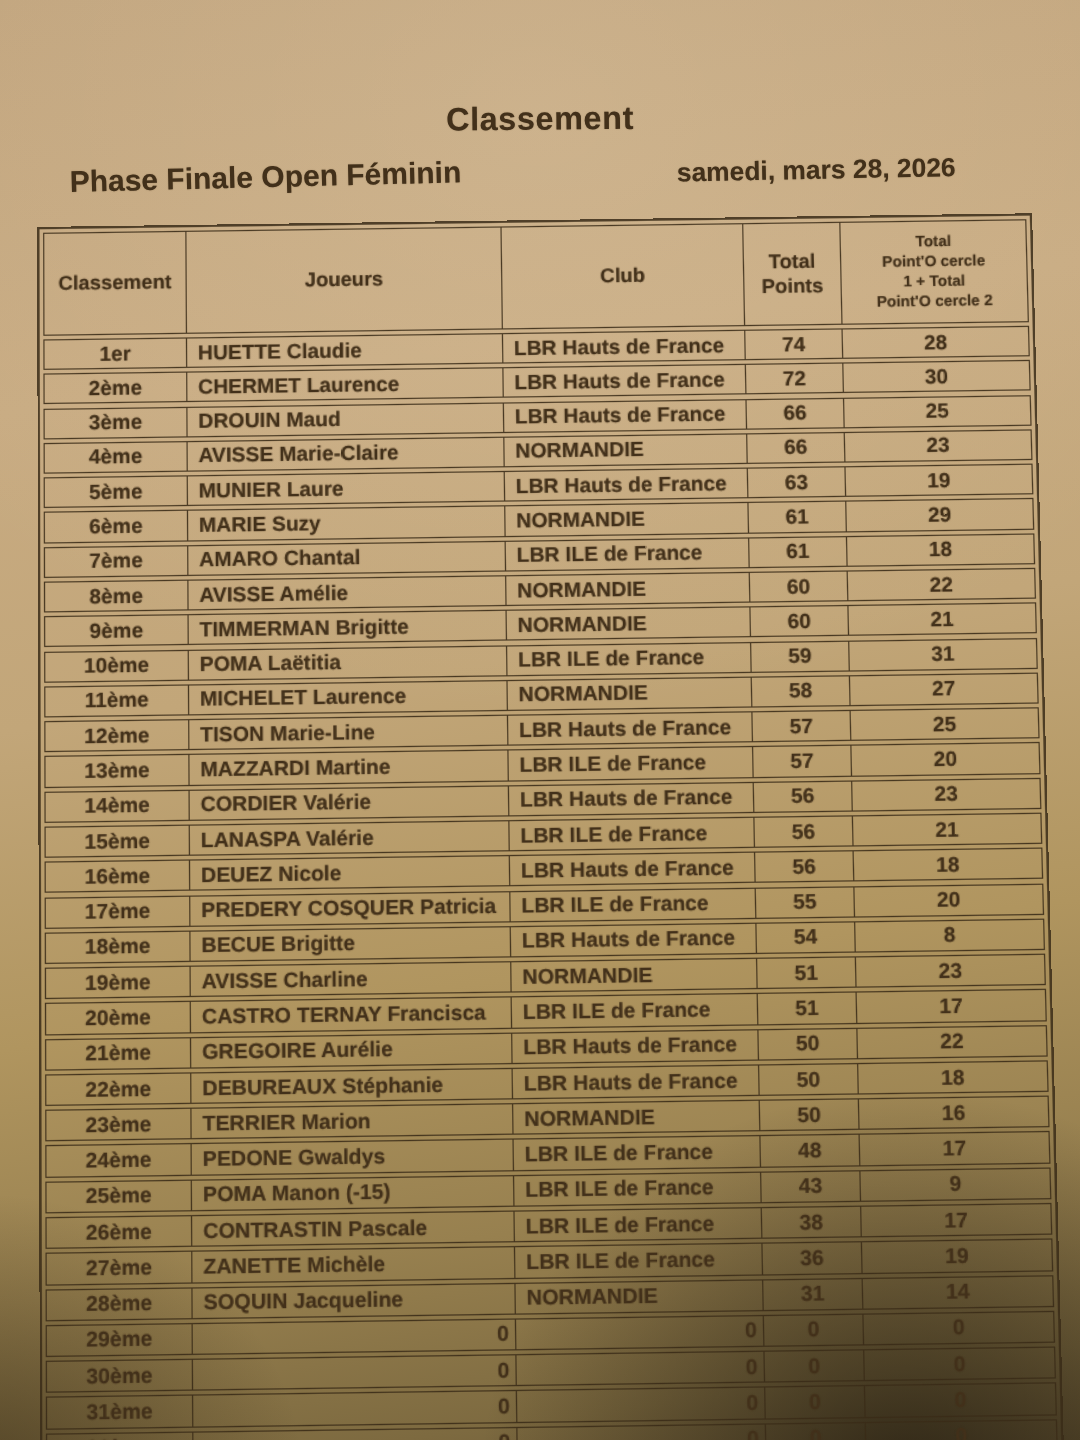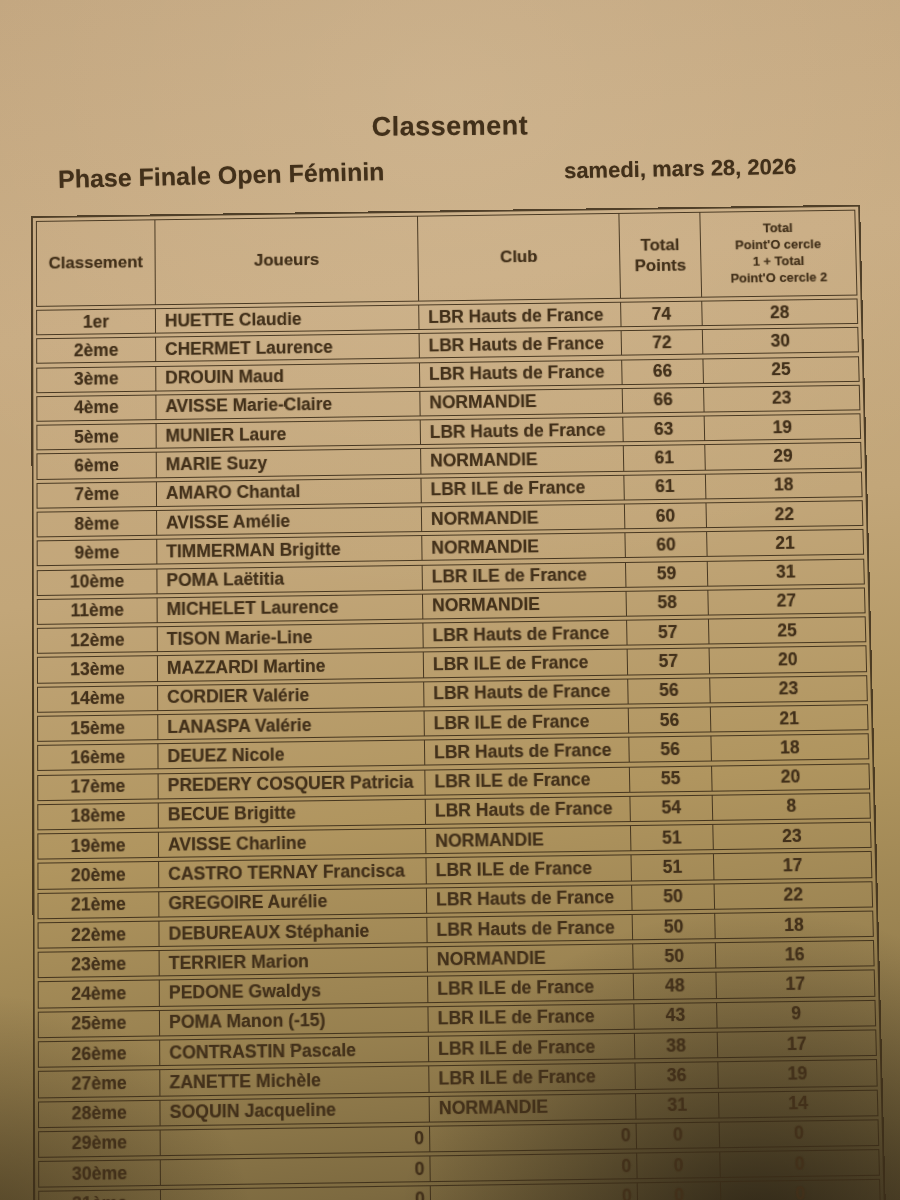--- a/index.html
+++ b/index.html
@@ -6,21 +6,21 @@
   body {
     width: 900px; height: 1200px; overflow: hidden; position: relative;
     font-family: "Liberation Sans", "DejaVu Sans", sans-serif;
     background:
       radial-gradient(55% 38% at 84% 103%, rgba(16,12,6,.66), rgba(16,12,6,0) 72%),
       radial-gradient(42% 28% at -2% 103%, rgba(34,25,10,.5), rgba(34,25,10,0) 72%),
       radial-gradient(120% 70% at 50% 8%, rgba(255,244,220,.14), rgba(255,244,220,0) 60%),
       linear-gradient(172deg, #c1a47d 0%, #c8ab82 26%, #c2a679 46%, #b0955f 66%, #97804f 82%, #7d6a40 94%, #6a5936 100%);
   }
   .photo { position: absolute; inset: 0; }
-  .soft { filter: blur(0.3px); margin-top: 27px; }
+  .soft { filter: blur(0.3px); }
   .ink { color: #42301a; text-shadow: 0 0 1px rgba(66,48,26,.45); }
 
   .title {
     margin: 84px 0 0 0; text-align: center;
     font-size: 27px; font-weight: bold; letter-spacing: .5px;
     transform: rotate(-0.5deg);
   }
   .subline {
     display: flex; justify-content: space-between; align-items: flex-start;
     margin: 16px 104px 0 58px;

